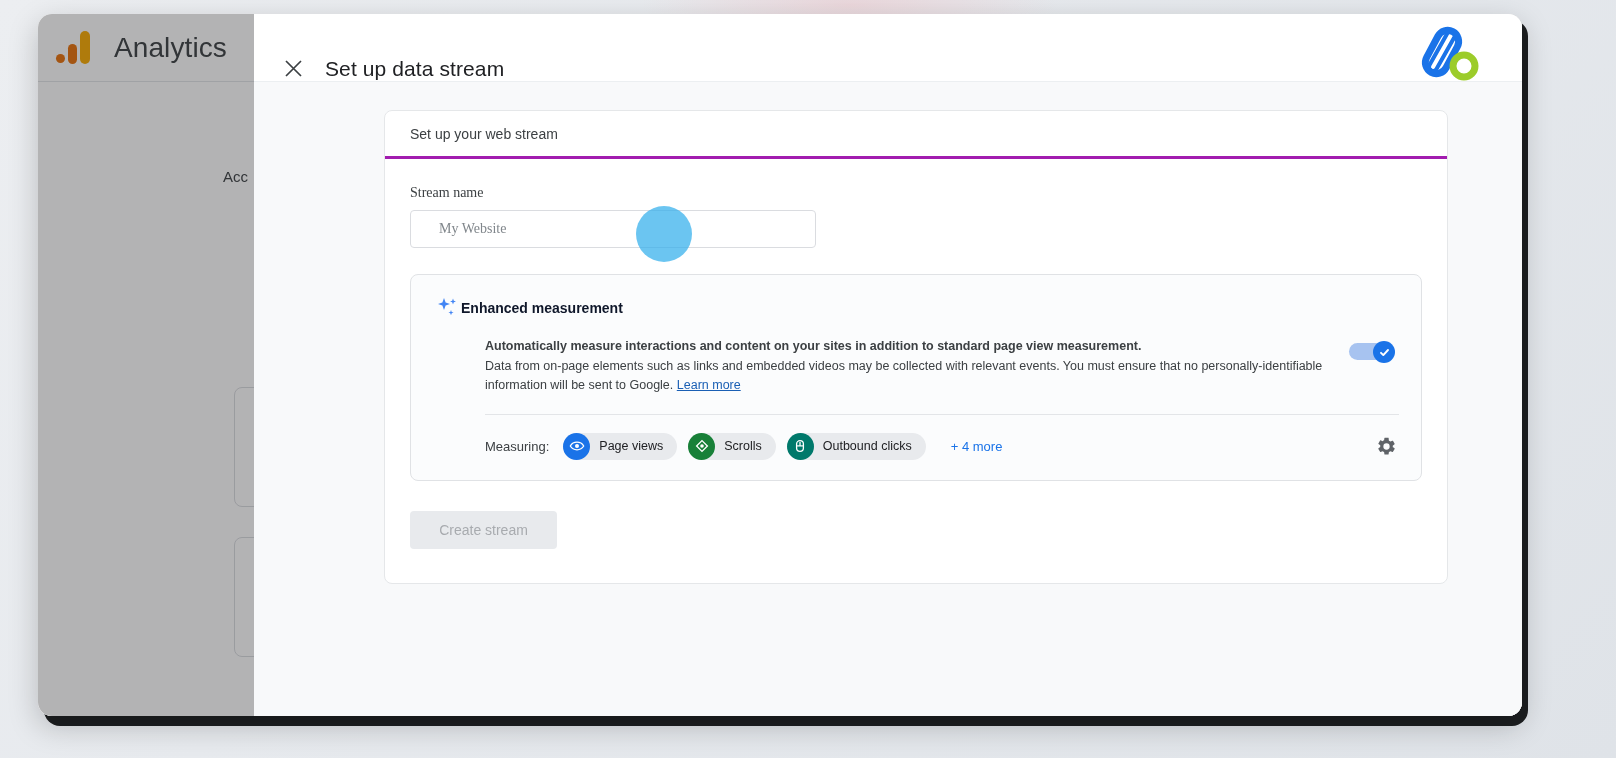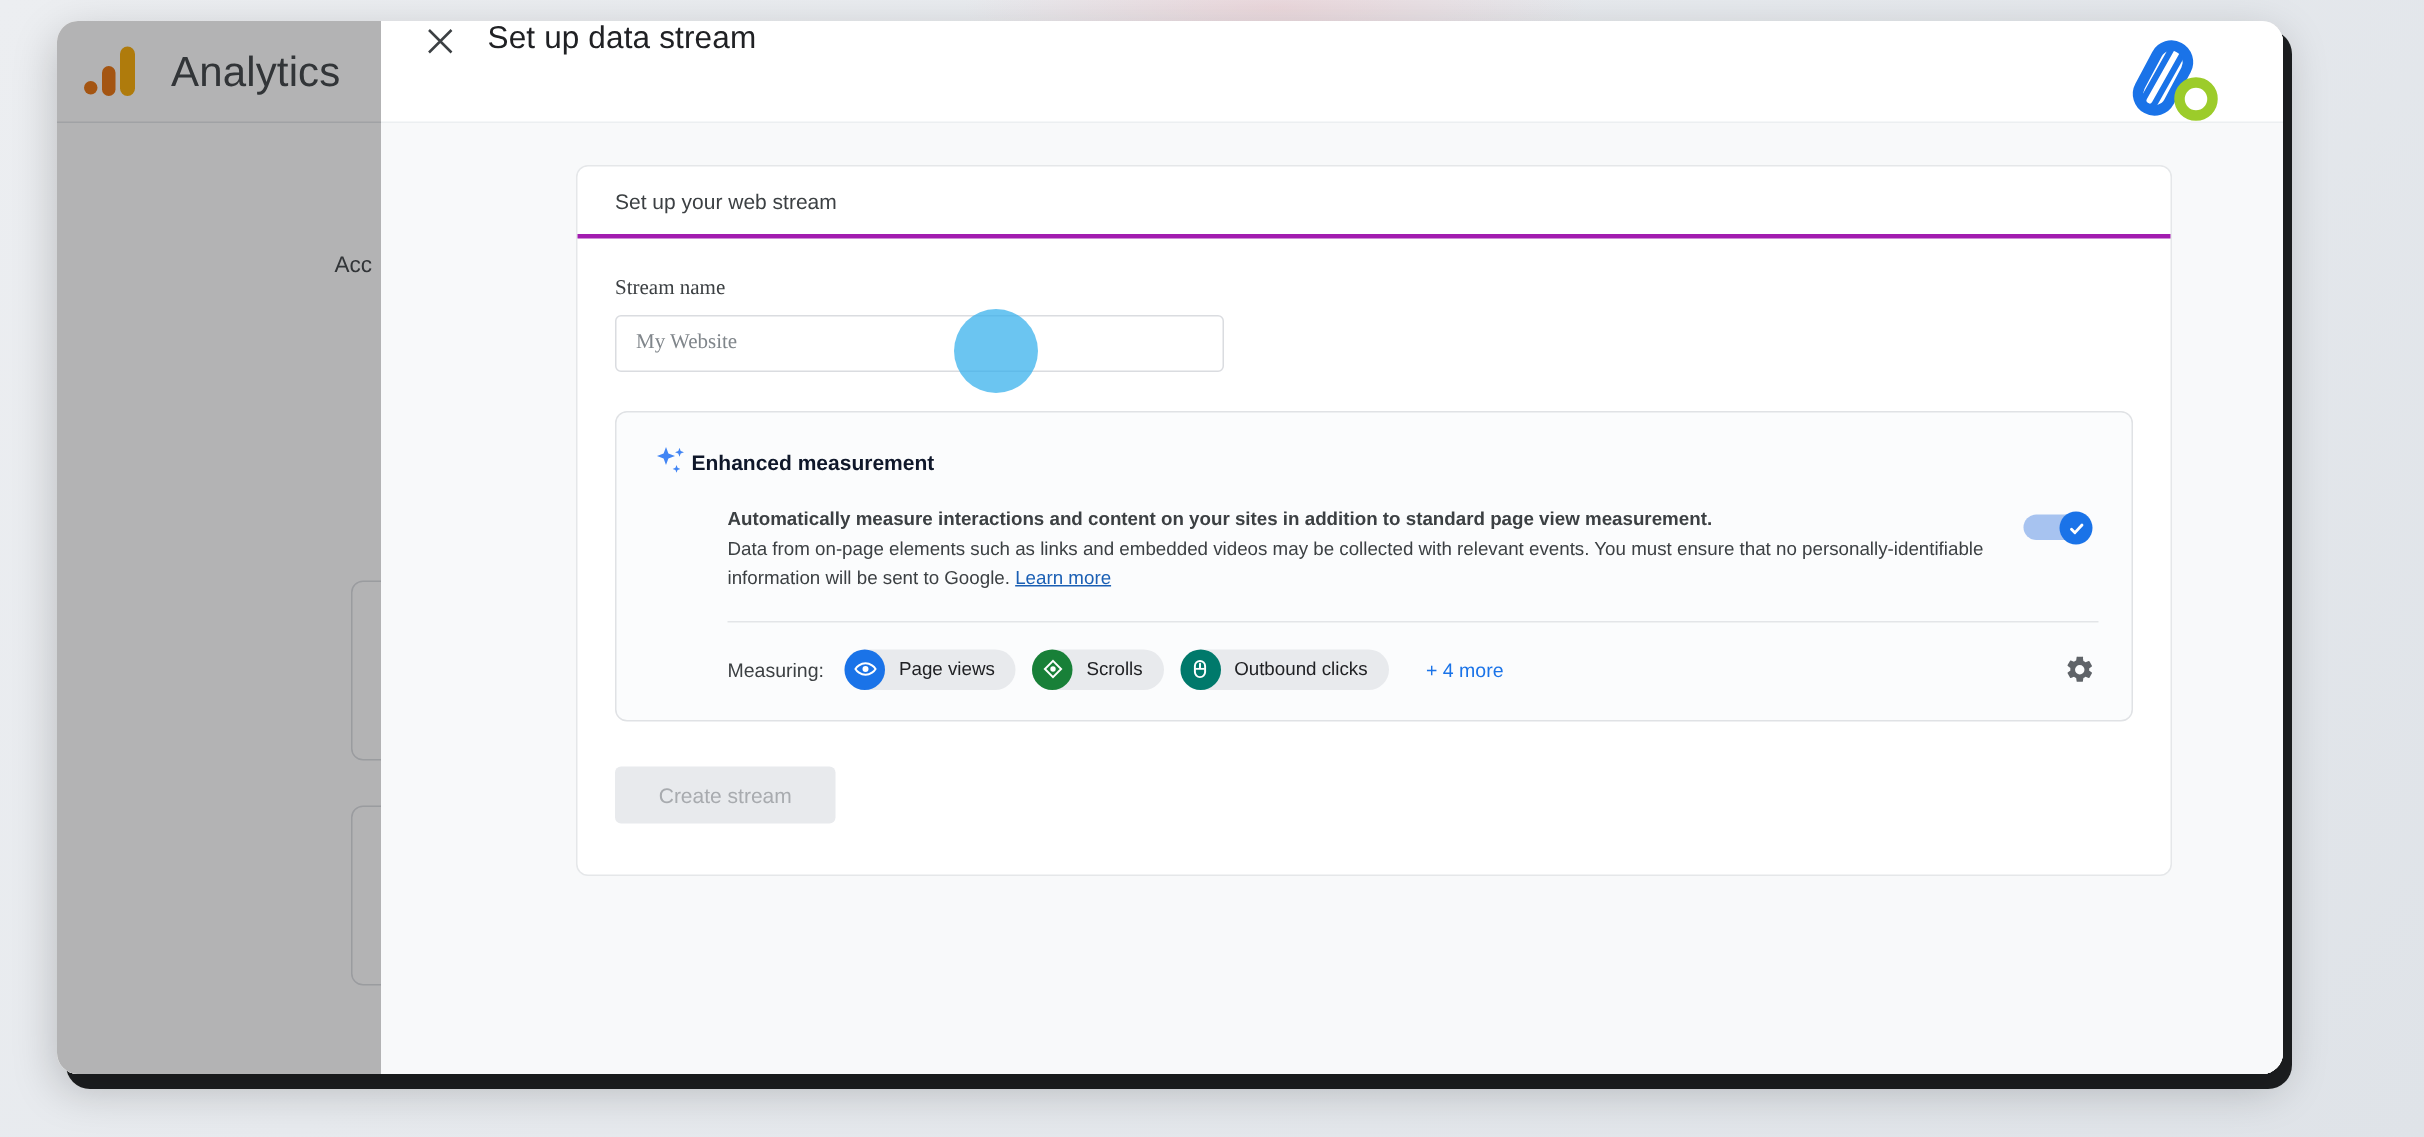--- a/index.html
+++ b/index.html
@@ -122,21 +122,21 @@
     width: 1268px; height: 702px;
     background: #f8f9fa;
     display: flex;
     flex-direction: column;
   }
   #dialog-header {
     height: 68px;
     flex: none;
     background: #fff;
     display: flex;
-    align-items: flex-start;
+    align-items: flex-end;
     padding-left: 26px;
     position: relative;
     border-bottom: 1px solid #eceff1;
   }
   #close-button {
     width: 26px; height: 26px;
     display: flex; align-items: center; justify-content: center;
     cursor: pointer;
     color: #3c4043;
     flex: none;
@@ -236,21 +236,21 @@
     color: #80868b;
   }
 
   #name-input {
     height: 38px;
     border: 1px solid #dadce0;
     border-radius: 4px;
     background: #fff;
     display: flex;
     align-items: center;
-    padding: 0 13px;
+    padding: 0 28px;
   }
   #name-placeholder { font-size: 14px; color: #80868b; }
 
   
   #enhanced-panel {
     margin-top: 26px;
     border: 1px solid #e0e2e5;
     border-radius: 8px;
     background: #fbfcfd;
     padding: 20px 22px 20px 24px;

